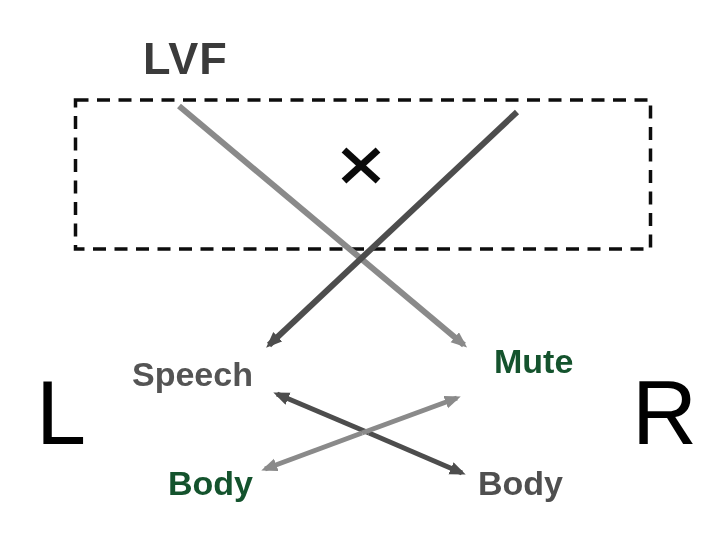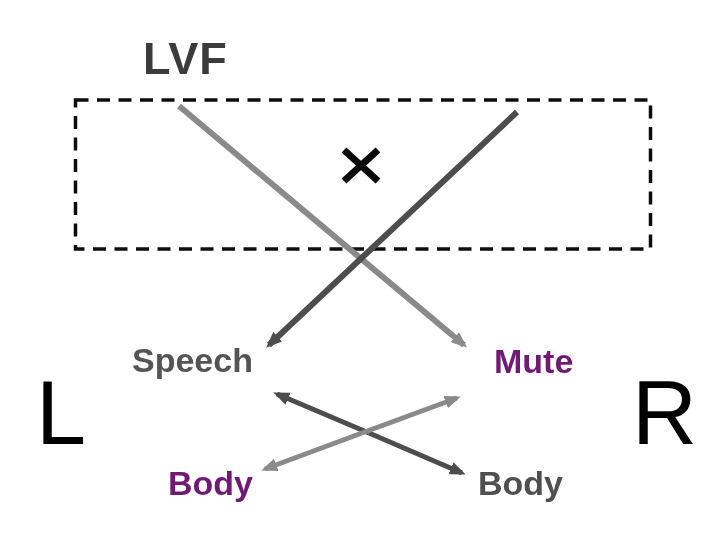--- a/index.html
+++ b/index.html
@@ -11,26 +11,26 @@
     overflow: hidden;
     font-family: "Liberation Sans", sans-serif;
   }
   #lines-svg { position: absolute; left: 0; top: 0; width: 720px; height: 540px; }
   .lbl { position: absolute; line-height: 1; white-space: nowrap; text-align: center; }
   .vf-label {
     font-size: 45px; font-weight: bold; color: #3b3b3b; letter-spacing: 1px;
   }
   .out-label { font-size: 34px; font-weight: bold; }
   .dark-text  { color: #545454; }
-  .gray-text  { color: #701a75; }
+  .gray-text  { color: #14532d; }
   .darker-text{ color: #4f4f4f; }
   .hemi-label { font-size: 90px; font-weight: 400; color: #000000; }
   #lvf-label  { left: 143px; top: 36px; }
   #rvf-label  { left: 484px; top: 36px; }
-  #speech-label     { left: 132px; top: 343px; }
+  #speech-label     { left: 132px; top: 357px; }
   #mute-label       { left: 494px; top: 344px; }
   #body-left-label  { left: 168px; top: 466px; }
   #body-right-label { left: 478px; top: 466px; }
   #left-hemi-label  { left: 36px;  top: 368px; }
   #right-hemi-label { left: 632px; top: 368px; }
 </style>
 </head>
 <body>
 
 <div id="stage">

